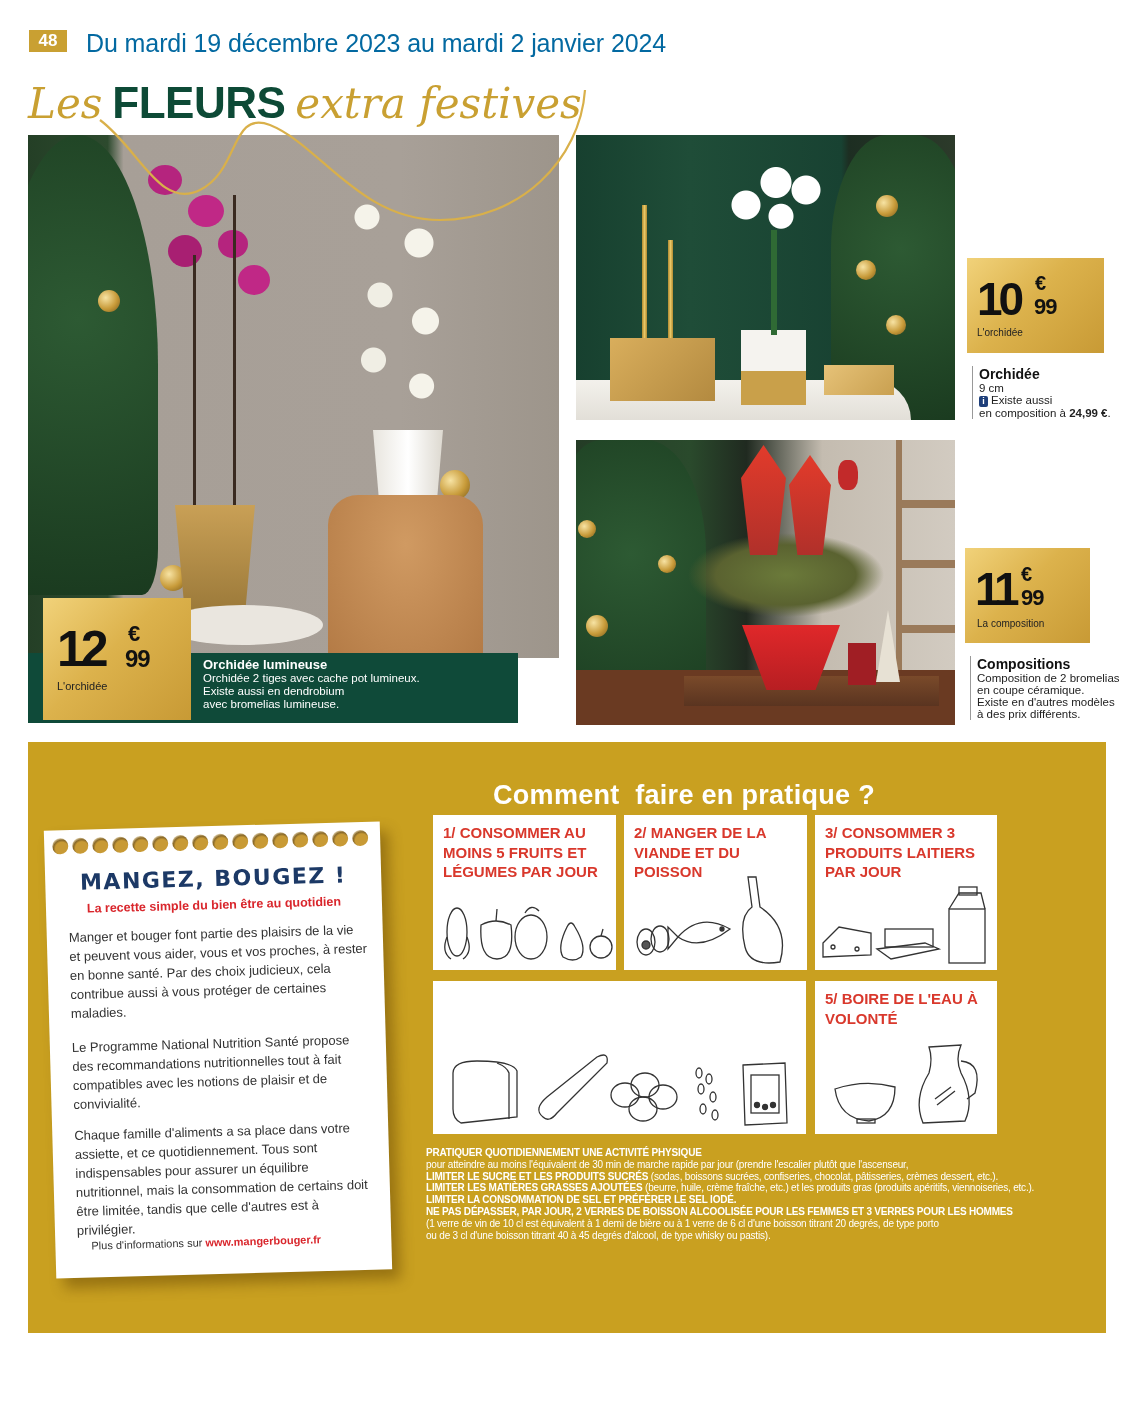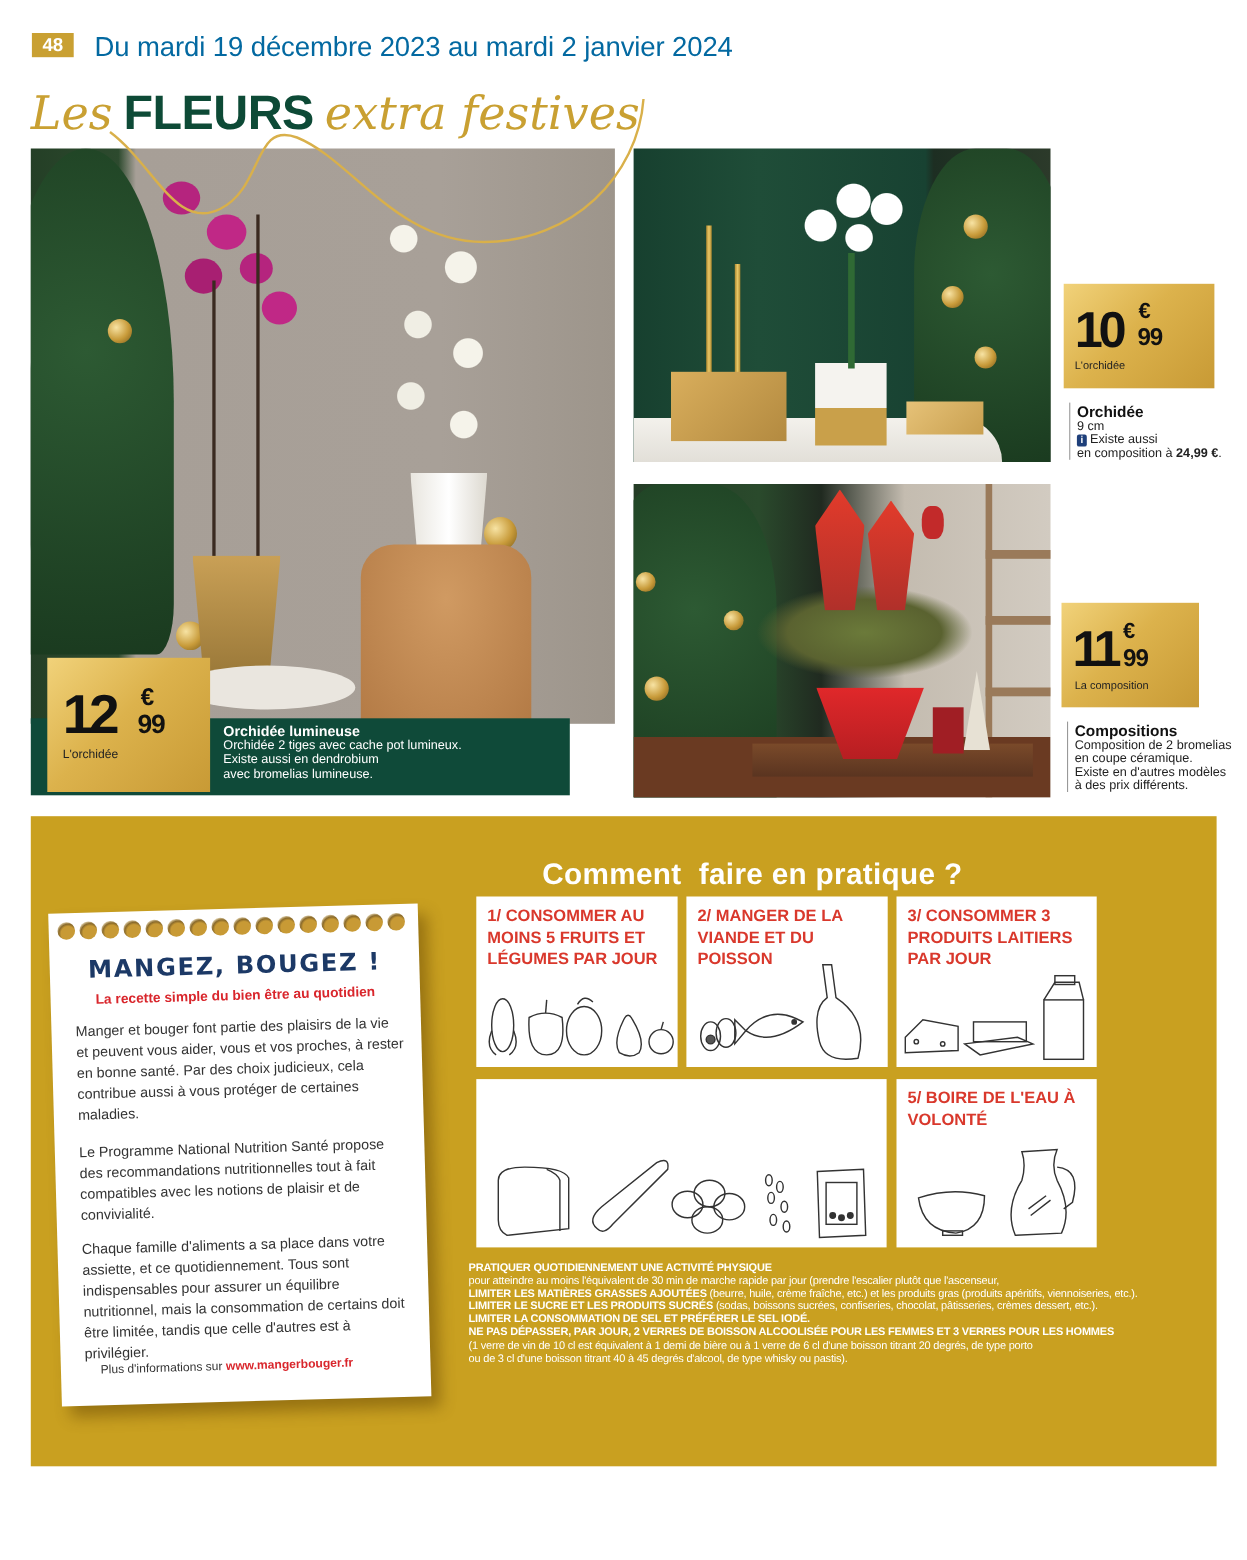--- a/index.html
+++ b/index.html
@@ -319,19 +319,19 @@
         <path d="M104 8 L136 6 Q130 20 136 34 Q150 60 140 82 L98 84 Q88 60 104 34 Q108 20 104 8 Z"></path>
         <path d="M136 22 Q158 24 150 54 L142 60"></path>
         <path d="M110 60 L126 48 M112 66 L130 52"></path>
       </g>
   </svg>
 </div>
 
 <div class="rules">
   <div><b>PRATIQUER QUOTIDIENNEMENT UNE ACTIVITÉ PHYSIQUE</b><span></span></div>
   <div><b></b><span>pour atteindre au moins l'équivalent de 30 min de marche rapide par jour (prendre l'escalier plutôt que l'ascenseur,</span></div>
+  <div><b>LIMITER LE SUCRE ET LES PRODUITS SUCRÉS</b><span> (sodas, boissons sucrées, confiseries, chocolat, pâtisseries, crèmes dessert, etc.).</span></div>
   <div><b>LIMITER LES MATIÈRES GRASSES AJOUTÉES</b><span> (beurre, huile, crème fraîche, etc.) et les produits gras (produits apéritifs, viennoiseries, etc.).</span></div>
-  <div><b>LIMITER LE SUCRE ET LES PRODUITS SUCRÉS</b><span> (sodas, boissons sucrées, confiseries, chocolat, pâtisseries, crèmes dessert, etc.).</span></div>
   <div><b>LIMITER LA CONSOMMATION DE SEL ET PRÉFÉRER LE SEL IODÉ.</b><span></span></div>
   <div><b>NE PAS DÉPASSER, PAR JOUR, 2 VERRES DE BOISSON ALCOOLISÉE POUR LES FEMMES ET 3 VERRES POUR LES HOMMES</b><span></span></div>
   <div><b></b><span>(1 verre de vin de 10 cl est équivalent à 1 demi de bière ou à 1 verre de 6 cl d'une boisson titrant 20 degrés, de type porto</span></div>
   <div><b></b><span>ou de 3 cl d'une boisson titrant 40 à 45 degrés d'alcool, de type whisky ou pastis).</span></div>
 </div>
 
 </body></html>

